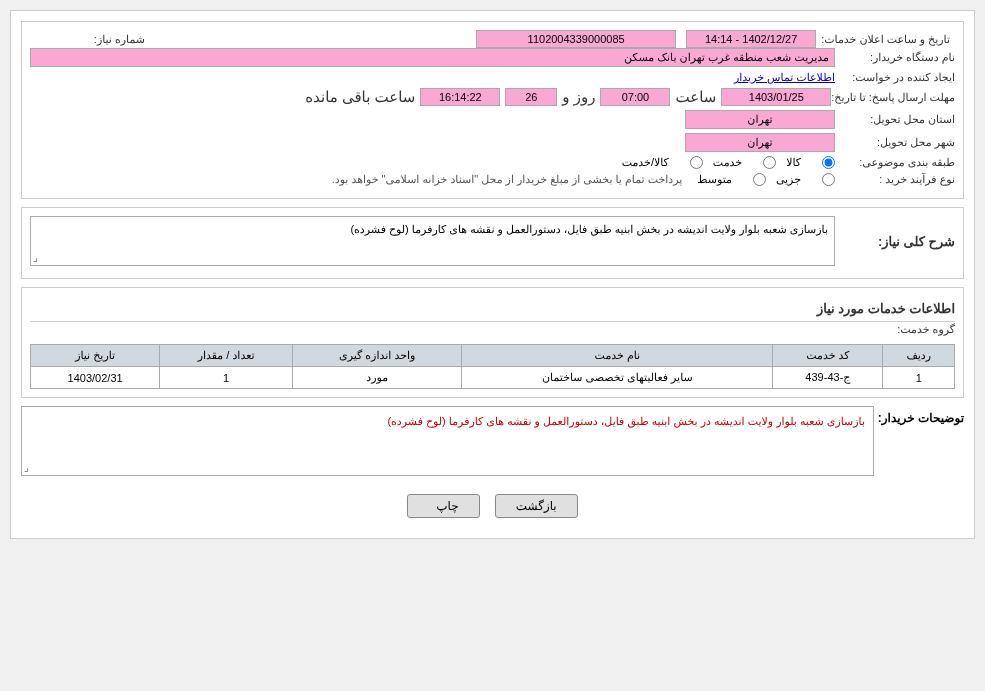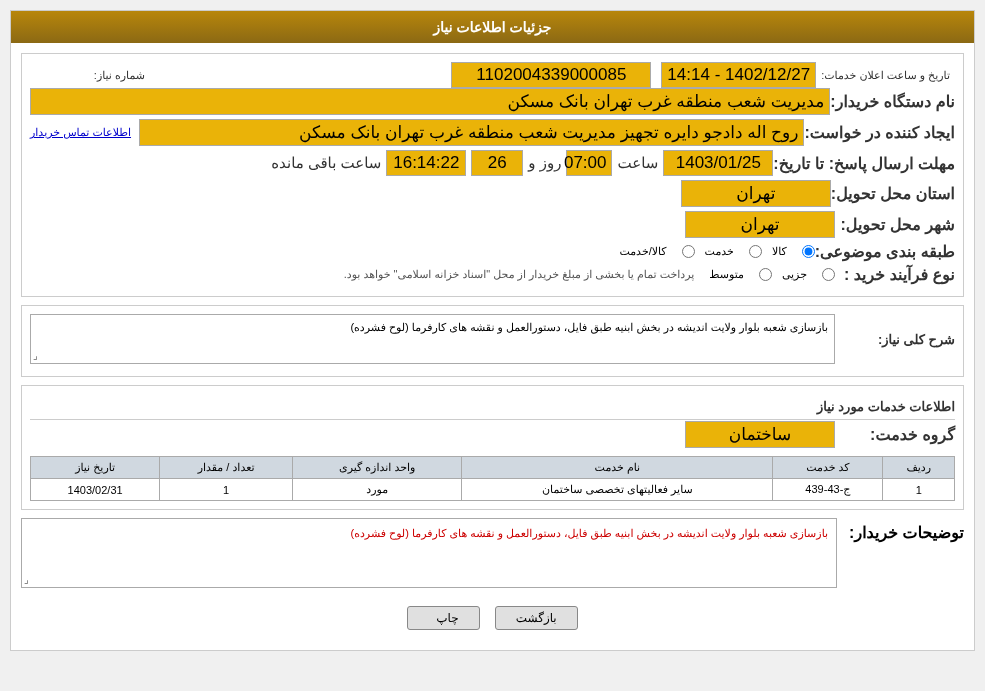--- a/index.html
+++ b/index.html
@@ -48,23 +48,23 @@
       min-width: 120px;
       text-align: right;
       padding-right: 5px;
     }
     .form-value {
       flex: 1;
       text-align: center;
     }
     .input-box {
       border: 1px solid #aaa;
-      background: #eab308;
+      background: #f9a8d4;
       padding: 2px 5px;
-      font-size: 17px;
+      font-size: 11px;
       font-family: Tahoma, Arial, sans-serif;
       direction: rtl;
     }
     .input-wide {
       width: 100%;
     }
     .date-row {
       display: flex;
       align-items: center;
       gap: 5px;
@@ -96,21 +96,21 @@
     .radio-row {
       display: flex;
       align-items: center;
       gap: 10px;
       direction: rtl;
       flex-wrap: wrap;
     }
     .radio-item {
       display: flex;
       align-items: center;
-      gap: 15px;
+      gap: 21px;
       font-size: 11px;
     }
     .radio-item input[type=radio] {
       margin: 0;
     }
     .table-section {
       margin-bottom: 8px;
     }
     .data-table {
       width: 100%;
@@ -147,24 +147,23 @@
     }
     .buyer-notes-row {
       display: flex;
       align-items: flex-start;
       direction: rtl;
       margin-bottom: 8px;
     }
     .buyer-notes-label {
       min-width: 90px;
       font-weight: bold;
-      font-size: 16px;
+      font-size: 12px;
       padding-top: 5px;
       text-align: right;
-      margin-left: 12px;
     }
     .buyer-notes-content {
       flex: 1;
     }
     .buttons-row {
       display: flex;
       justify-content: center;
       gap: 15px;
       padding: 10px;
     }
@@ -188,43 +187,40 @@
     }
     .full-row {
       display: flex;
       align-items: center;
       direction: rtl;
       margin-bottom: 4px;
     }
     .full-label {
       min-width: 120px;
       text-align: right;
-      font-size: 16px;
-      font-weight: bold;
+      font-size: 11px;
+      font-weight: normal;
       color: #333;
     }
     .full-value-box {
       flex: 1;
     }
     .red-text {
       color: #cc0000;
     }
     .purchase-type-text {
       font-size: 11px;
       color: #555;
     }
   </style>
 </head>
 <body>
 
 <div class="page-container">
   <div class="main-panel">
-    <div class="panel-header">
-      <span>جزئیات اطلاعات نیاز</span>
-    </div>
     <div class="panel-body">
       <div class="info-section">
         <div class="inner-form-area">
 
           <div class="form-row">
             <span class="form-label">شماره نیاز:</span>
             <div class="form-value" style="text-align:right; padding-right:10px; flex:1;">
               <span class="input-box" style="display:inline-block; min-width:200px; text-align:center;">1102004339000085</span>
             </div>
             <div style="display:flex; align-items:center; gap:5px; margin-right:auto;">
@@ -240,32 +236,31 @@
           <div class="full-row">
             <span class="full-label">نام دستگاه خریدار:</span>
             <div class="full-value-box">
               <span class="input-box input-wide" style="display:block;">مدیریت شعب منطقه غرب تهران بانک مسکن</span>
             </div>
           </div>
 
           <div class="full-row">
             <span class="full-label">ایجاد کننده در خواست:</span>
             <div class="full-value-box" style="display:flex; align-items:center; gap:8px;">
-              <span class="input-box" style="display:inline-block; flex:1;">روح اله دادجو دایره تجهیز  مدیریت شعب منطقه غرب تهران بانک مسکن</span>
               <span class="link-blue">اطلاعات تماس خریدار</span>
             </div>
           </div>
 
           <div class="full-row">
             <span class="full-label">مهلت ارسال پاسخ: تا تاریخ:</span>
             <div class="full-value-box">
               <div class="date-row">
                 <span class="input-box" style="display:inline-block; width:110px; text-align:center;">1403/01/25</span>
                 <span class="date-label">ساعت</span>
-                <span class="input-box" style="display:inline-block; width:46px; text-align:center;">07:00</span>
+                <span class="input-box" style="display:inline-block; width:70px; text-align:center;">07:00</span>
                 <span class="date-label">روز و</span>
                 <span class="input-box" style="display:inline-block; width:52px; text-align:center;">26</span>
                 <span class="input-box" style="display:inline-block; width:80px; text-align:center;">16:14:22</span>
                 <span class="date-label">ساعت باقی مانده</span>
               </div>
             </div>
           </div>
 
           <div class="full-row">
             <span class="full-label">استان محل تحویل:</span>
@@ -330,23 +325,20 @@
             </div>
           </div>
         </div>
       </div>
 
       <div class="info-section table-section">
         <div class="section-title">اطلاعات خدمات مورد نیاز</div>
 
         <div class="full-row" style="margin-bottom:8px;">
           <span class="full-label">گروه خدمت:</span>
-          <div class="full-value-box">
-            <span class="input-box" style="display:inline-block; width:150px; text-align:center;">ساختمان</span>
-          </div>
         </div>
 
         <table class="data-table">
           <thead>
             <tr>
               <th>ردیف</th>
               <th>کد خدمت</th>
               <th>نام خدمت</th>
               <th>واحد اندازه گیری</th>
               <th>تعداد / مقدار</th>

